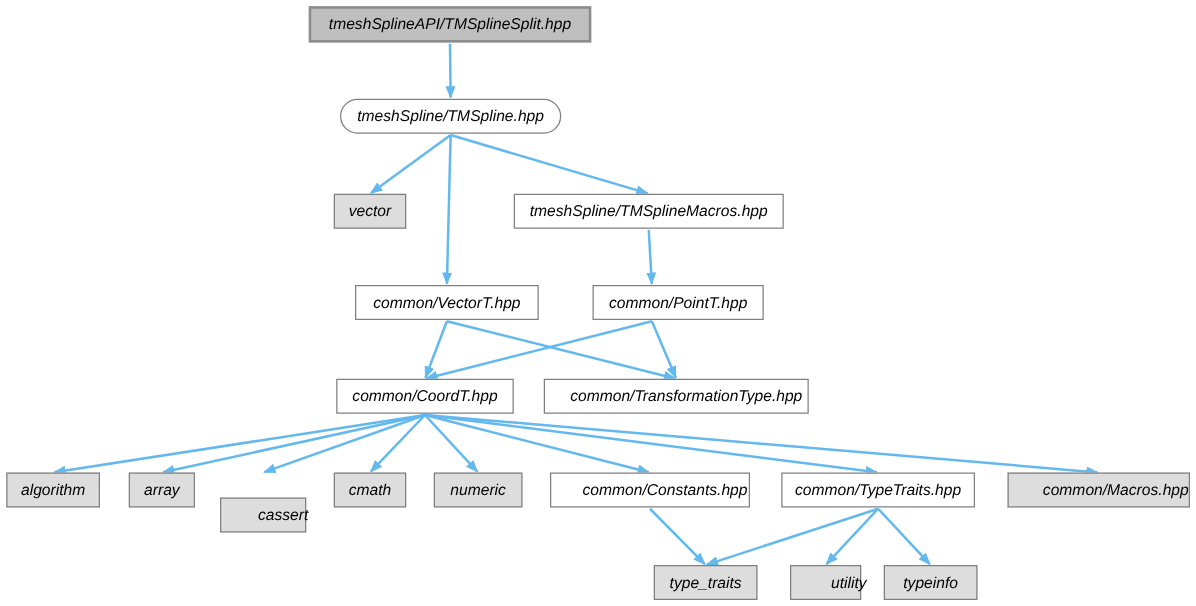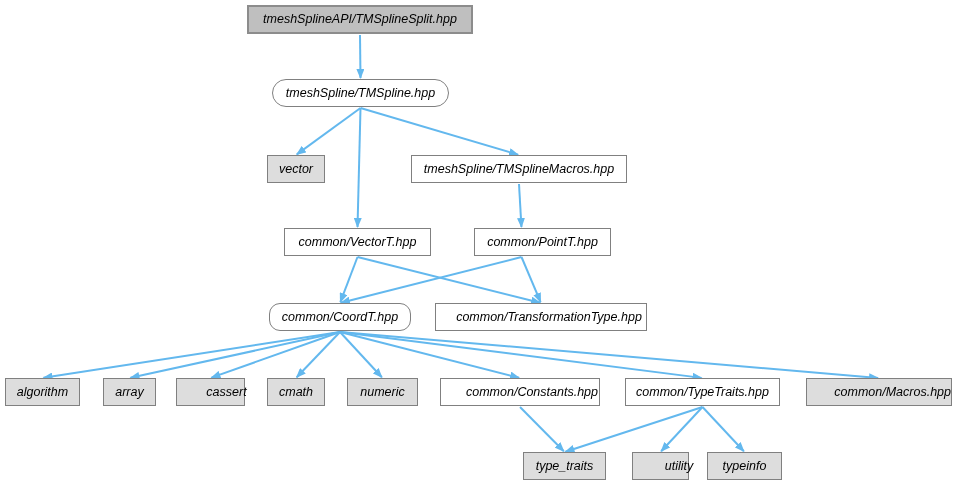--- a/index.html
+++ b/index.html
@@ -77,33 +77,33 @@
       </div>
       <div class="node" style="left: 411px; top: 155px; width: 216px; height: 28px;">
         <span>tmeshSpline/TMSplineMacros.hpp</span>
       </div>
       <div class="node" style="left: 284px; top: 228px; width: 147px; height: 28px;">
         <span>common/VectorT.hpp</span>
       </div>
       <div class="node" style="left: 474px; top: 228px; width: 137px; height: 28px;">
         <span>common/PointT.hpp</span>
       </div>
-      <div class="node" style="left: 269px; top: 303px; width: 142px; height: 28px; border-radius: 11px;">
+      <div class="node" style="left: 269px; top: 303px; width: 142px; height: 28px;">
         <span>common/CoordT.hpp</span>
       </div>
       <div class="node" style="left: 435px; top: 303px; width: 212px; height: 28px; padding-left: 16px;">
         <span>common/TransformationType.hpp</span>
       </div>
       <div class="node sys" style="left: 5px; top: 378px; width: 75px; height: 28px;">
         <span>algorithm</span>
       </div>
       <div class="node sys" style="left: 103px; top: 378px; width: 53px; height: 28px;">
         <span>array</span>
       </div>
-      <div class="node sys" style="left: 176px; top: 378px; width: 69px; height: 28px; padding-left: 32px;">
+      <div class="node sys" style="left: 176px; top: 398px; width: 69px; height: 28px; padding-left: 32px;">
         <span>cassert</span>
       </div>
       <div class="node sys" style="left: 267px; top: 378px; width: 58px; height: 28px;">
         <span>cmath</span>
       </div>
       <div class="node sys" style="left: 347px; top: 378px; width: 71px; height: 28px;">
         <span>numeric</span>
       </div>
       <div class="node" style="left: 440px; top: 378px; width: 160px; height: 28px; padding-left: 24px;">
         <span>common/Constants.hpp</span>

